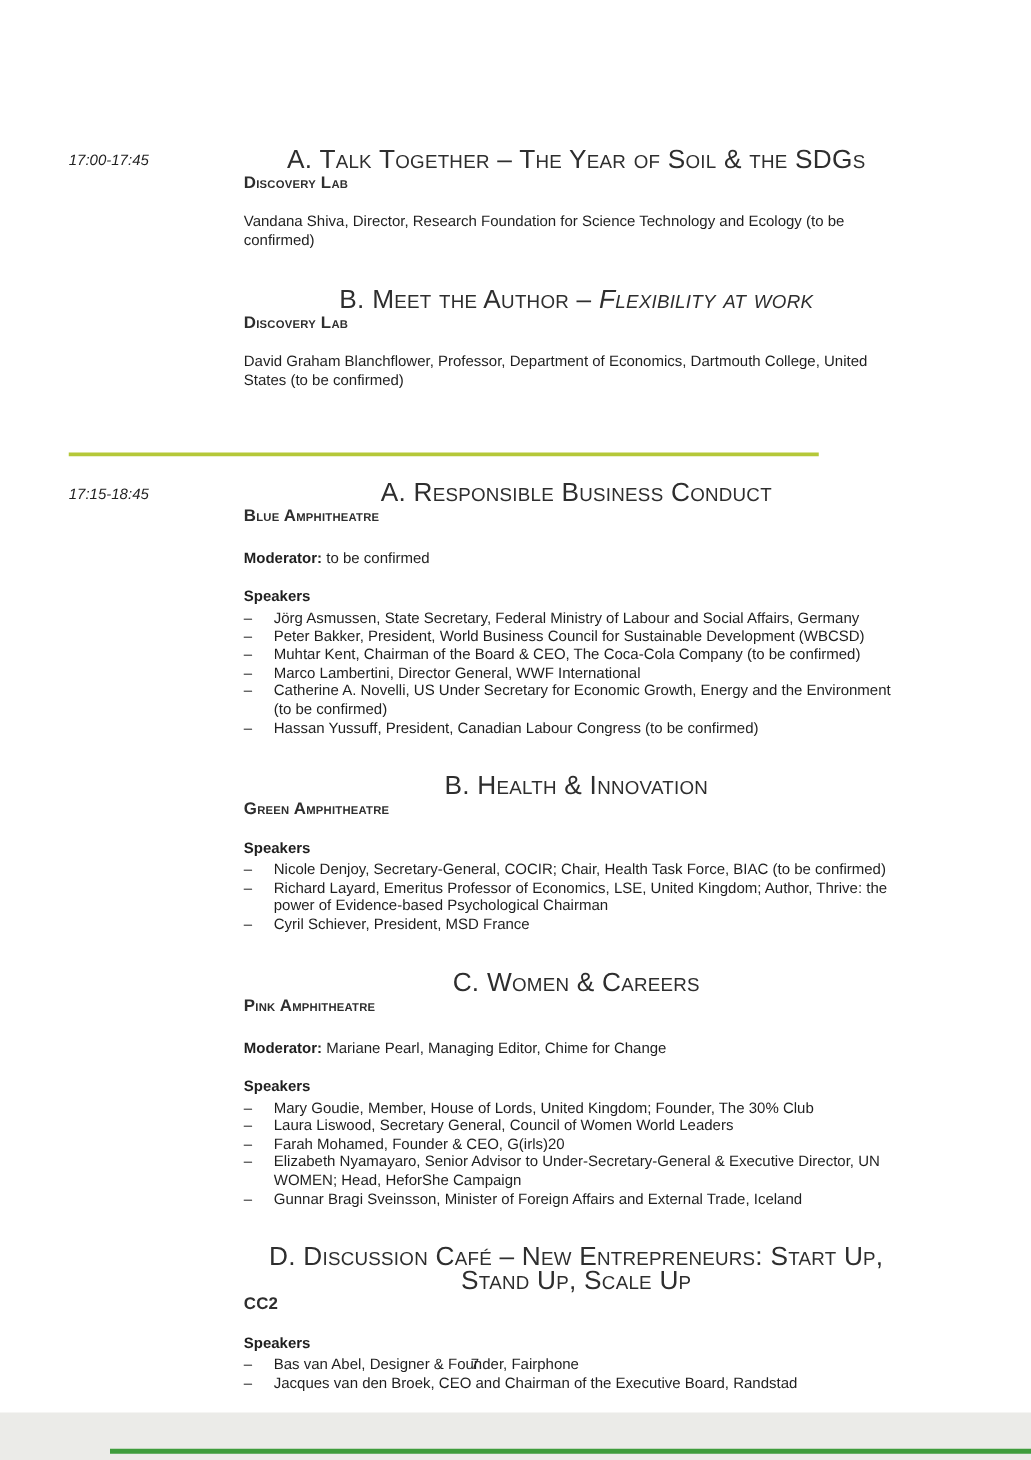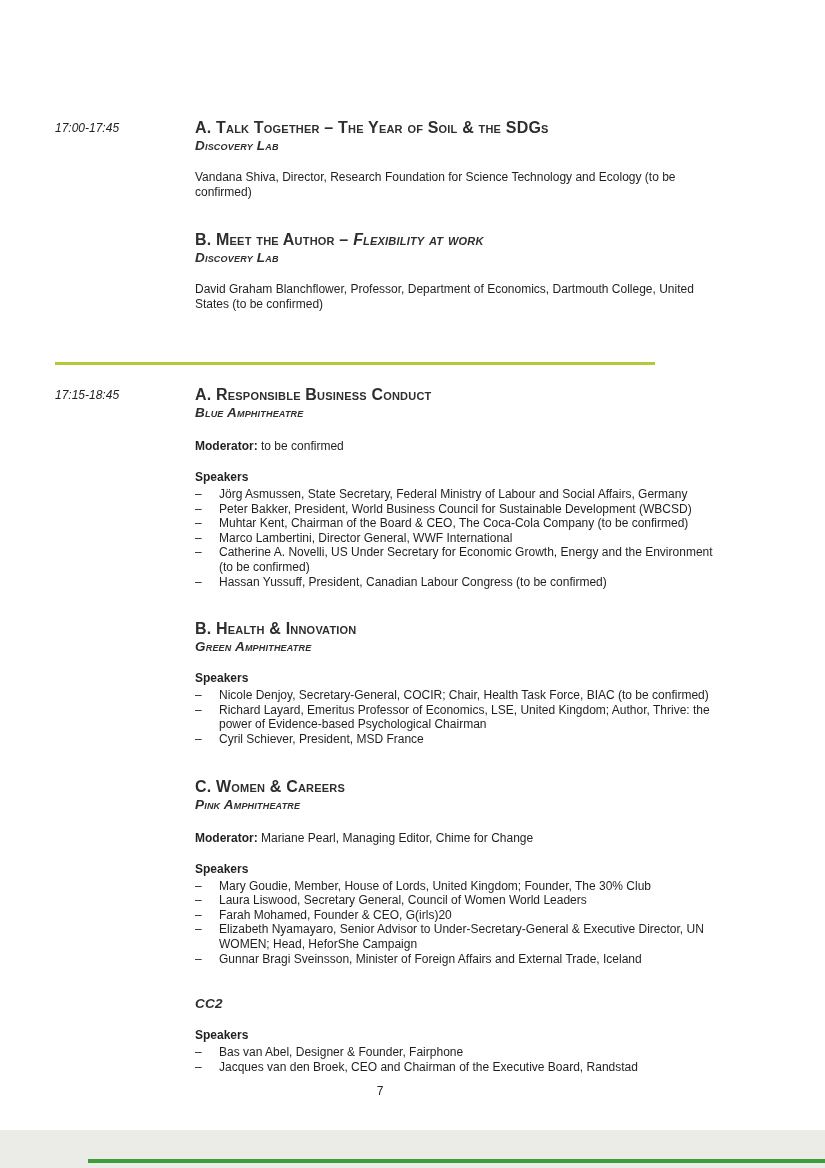--- a/index.html
+++ b/index.html
@@ -28,37 +28,37 @@
     font-style:italic;
     font-size:12px;
     color:#222;
     padding-top:3px;
   }
   .slot-content{flex:1;min-width:0;}
   .session{margin:0 0 24px 0;}
   .session + .session{margin-top:30px;}
   .session-title{
     margin:0;
-    font-size:16px;
+    font-size:21px;
     line-height:19px;
-    font-weight:bold;
+    font-weight:normal;
     font-variant:small-caps;
     color:var(--heading-color);
     letter-spacing:.2px;
+    text-align:center;
   }
   .session-title .italic{font-style:italic;}
   .venue{
     margin-top:1px;
     font-size:13.5px;
     line-height:16px;
     font-weight:bold;
     font-variant:small-caps;
     color:var(--heading-color);
     letter-spacing:.2px;
-    font-style:italic;
   }
   .desc{
     margin:16px 0 0 0;
     font-size:12px;
     line-height:15px;
   }
   .role-line{
     margin-top:18px;
     font-size:12px;
     line-height:15px;
@@ -223,20 +223,21 @@
               <span class="speaker-text">Elizabeth Nyamayaro, Senior Advisor to Under-Secretary-General &amp; Executive Director, UN WOMEN; Head, HeforShe Campaign</span>
             </div>
             <div class="speaker-row">
               <span class="dash">–</span>
               <span class="speaker-text">Gunnar Bragi Sveinsson, Minister of Foreign Affairs and External Trade, Iceland</span>
             </div>
           </div>
       </div>
 
       <div class="session">
+        <h2 class="session-title">D. Discussion Café – New Entrepreneurs: Start Up, Stand Up, Scale Up</h2>
         <div class="venue">CC2</div>
         <div class="speakers-label">Speakers</div>
         <div class="speaker-list">
             <div class="speaker-row">
               <span class="dash">–</span>
               <span class="speaker-text">Bas van Abel, Designer &amp; Founder, Fairphone</span>
             </div>
             <div class="speaker-row">
               <span class="dash">–</span>
               <span class="speaker-text">Jacques van den Broek, CEO and Chairman of the Executive Board, Randstad</span>

